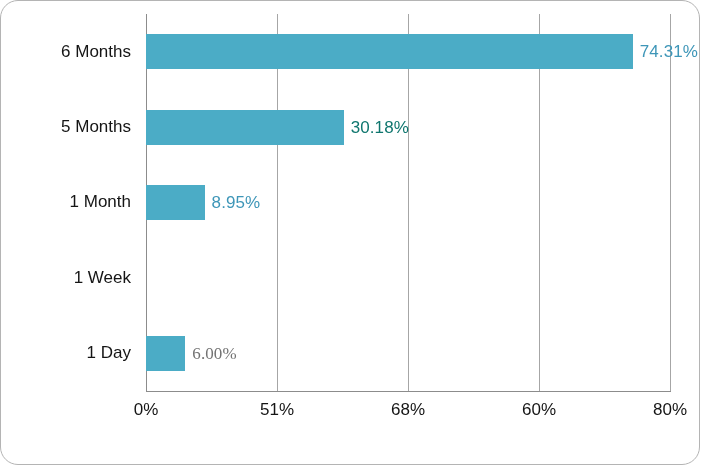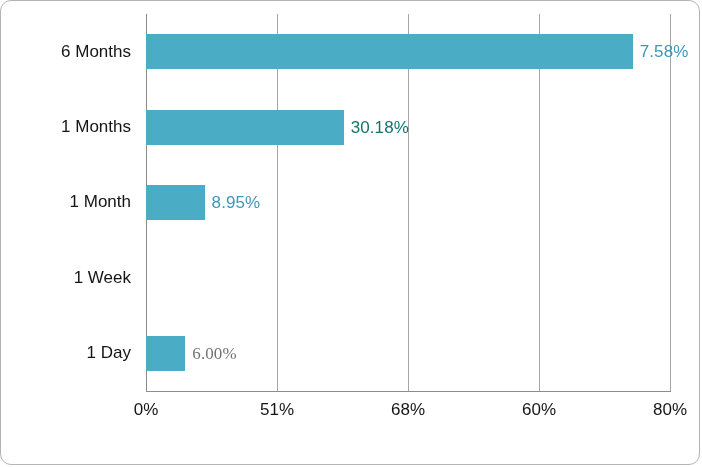--- a/index.html
+++ b/index.html
@@ -10,21 +10,21 @@
   body {
     font-family: "Liberation Sans", sans-serif;
   }
   #chart-card {
     position: relative;
     width: 700px;
     height: 465px;
     box-sizing: border-box;
     background: #ffffff;
     border: 1px solid #b4b4b4;
-    border-radius: 11px;
+    border-radius: 18px;
     overflow: hidden;
   }
 
   
   #plot-area {
     position: absolute;
     left: 145px;
     top: 13px;
     width: 524px;
     height: 377px;
@@ -130,30 +130,30 @@
     <div class="gridline" style="left: 131px; background: rgb(166, 166, 166);"></div>
     <div class="gridline" style="left: 262px; background: rgb(166, 166, 166);"></div>
     <div class="gridline" style="left: 393px; background: rgb(166, 166, 166);"></div>
     <div class="gridline" style="left: 524px; background: rgb(166, 166, 166);"></div>
   </div>
 
   <div id="axis-bottom" style="background: rgb(140, 140, 140);"></div>
 
   <div id="category-labels">
     <div class="cat-label" style="top: 0px; color: rgb(21, 21, 21);">6 Months</div>
-    <div class="cat-label" style="top: 75.4px; color: rgb(21, 21, 21);">1 Months</div>
+    <div class="cat-label" style="top: 75.4px; color: rgb(21, 21, 21);">5 Months</div>
     <div class="cat-label" style="top: 150.8px; color: rgb(21, 21, 21); padding-left: 13px;">1 Month</div>
     <div class="cat-label" style="top: 226.2px; color: rgb(21, 21, 21);">1 Week</div>
     <div class="cat-label" style="top: 301.6px; color: rgb(21, 21, 21);">1 Day</div>
   </div>
 
   <div id="bar-rows">
     <div class="bar-row" style="top:0px;">
       <div class="bar-rect" style="width: 486.731px; background: rgb(75, 172, 198);"></div>
-      <div class="bar-value-label" style="color: rgb(62, 150, 184);">7.58%</div>
+      <div class="bar-value-label" style="color: rgb(62, 150, 184);">74.31%</div>
     </div>
     <div class="bar-row" style="top:75.4px;">
       <div class="bar-rect" style="width: 197.679px; background: rgb(75, 172, 198);"></div>
       <div class="bar-value-label" style="color: #0f766e;">30.18%</div>
     </div>
     <div class="bar-row" style="top:150.8px;">
       <div class="bar-rect" style="width: 58.6225px; background: rgb(75, 172, 198);"></div>
       <div class="bar-value-label" style="color: rgb(62, 150, 184);">8.95%</div>
     </div>
     <div class="bar-row" style="top:301.6px;">

